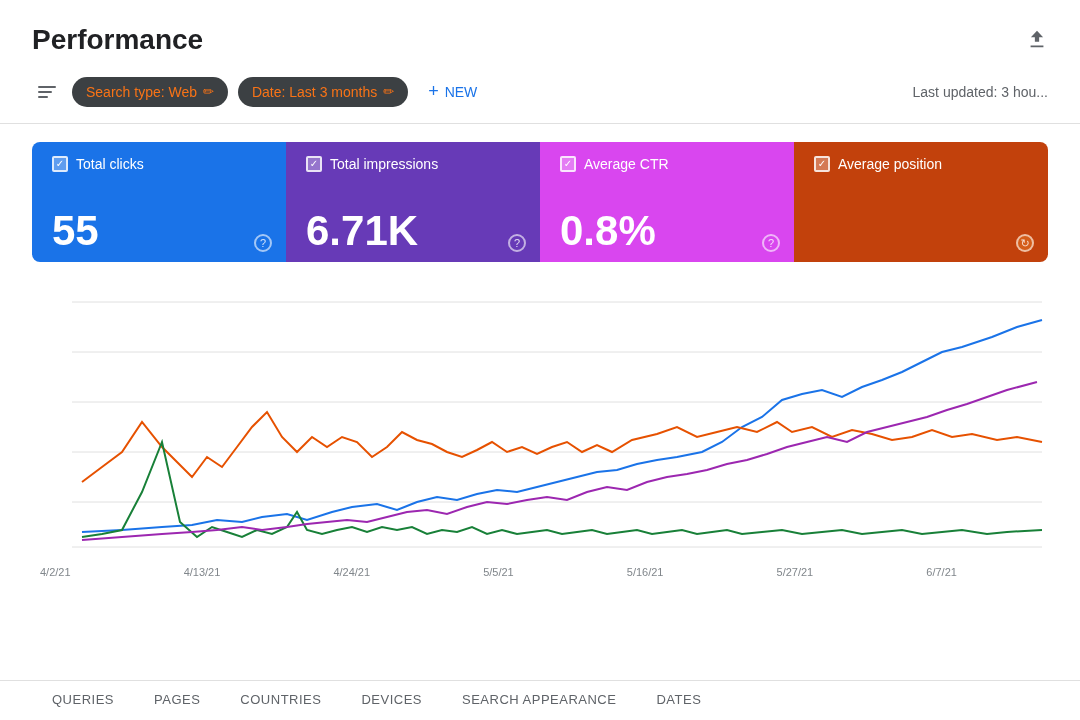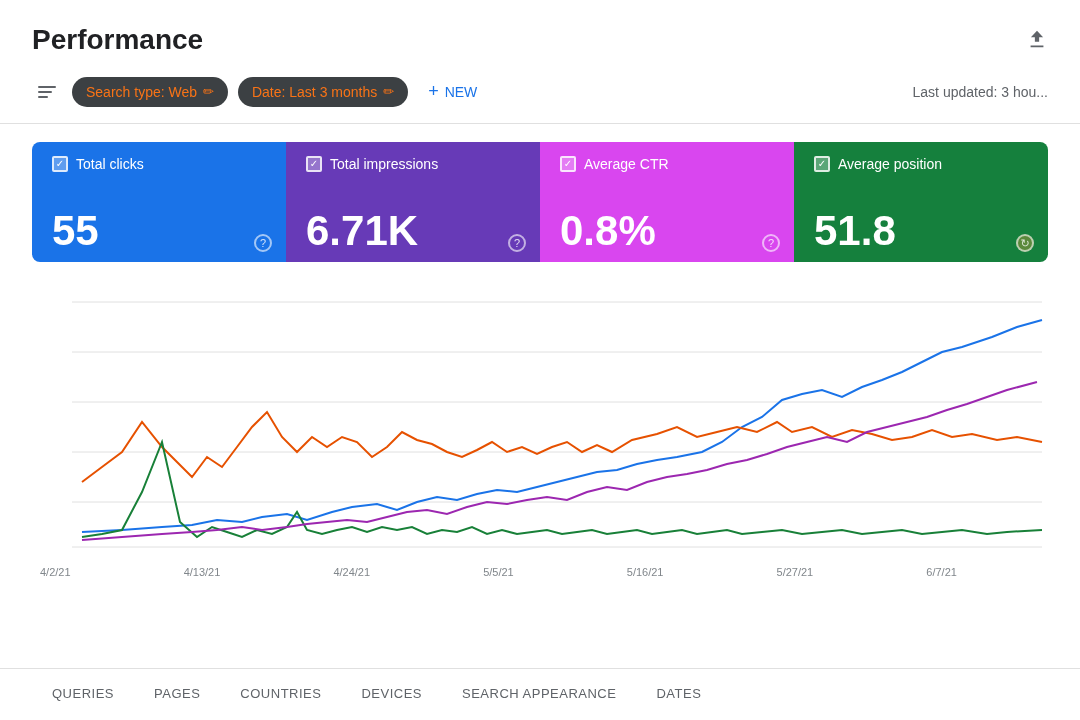--- a/index.html
+++ b/index.html
@@ -118,21 +118,21 @@
       flex: 1;
       padding: 14px 20px 10px 20px;
       position: relative;
       display: flex;
       flex-direction: column;
       justify-content: space-between;
     }
     .metric-card-clicks { background: #1a73e8; }
     .metric-card-impressions { background: #673ab7; }
     .metric-card-ctr { background: #d946ef; }
-    .metric-card-position { background: #15803d; }
+    .metric-card-position { background: #c2410c; }
 
     .metric-label {
       display: flex;
       align-items: center;
       gap: 8px;
       color: #fff;
       font-size: 14px;
       font-weight: 500;
     }
     .checkbox-icon {
@@ -206,21 +206,21 @@
     
     .bottom-tabs {
       position: absolute;
       bottom: 0;
       left: 0;
       right: 0;
       border-top: 1px solid #e0e0e0;
       display: flex;
       align-items: flex-end;
       padding: 0 32px;
-      height: 52px;
+      height: 40px;
       background: #fff;
     }
     .bottom-tab {
       padding: 0 20px;
       height: 100%;
       display: flex;
       align-items: center;
       font-size: 13px;
       color: #5f6368;
       font-weight: 500;
@@ -290,21 +290,20 @@
         <span>Average CTR</span>
       </div>
       <div class="metric-value">0.8%</div>
       <div class="metric-help">?</div>
     </div>
     <div class="metric-card metric-card-position">
       <div class="metric-label">
         <div class="checkbox-icon"></div>
         <span>Average position</span>
       </div>
-      <div class="metric-value">51.8</div>
       <div class="metric-help metric-help-orange">↻</div>
     </div>
   </div>
 
   <div class="chart-area">
     <svg class="chart-svg" viewBox="0 0 1016 280" preserveAspectRatio="none">
 
       <line x1="40" y1="20" x2="1010" y2="20" stroke="#e0e0e0" stroke-width="1"></line>
       <line x1="40" y1="70" x2="1010" y2="70" stroke="#e0e0e0" stroke-width="1"></line>
       <line x1="40" y1="120" x2="1010" y2="120" stroke="#e0e0e0" stroke-width="1"></line>

